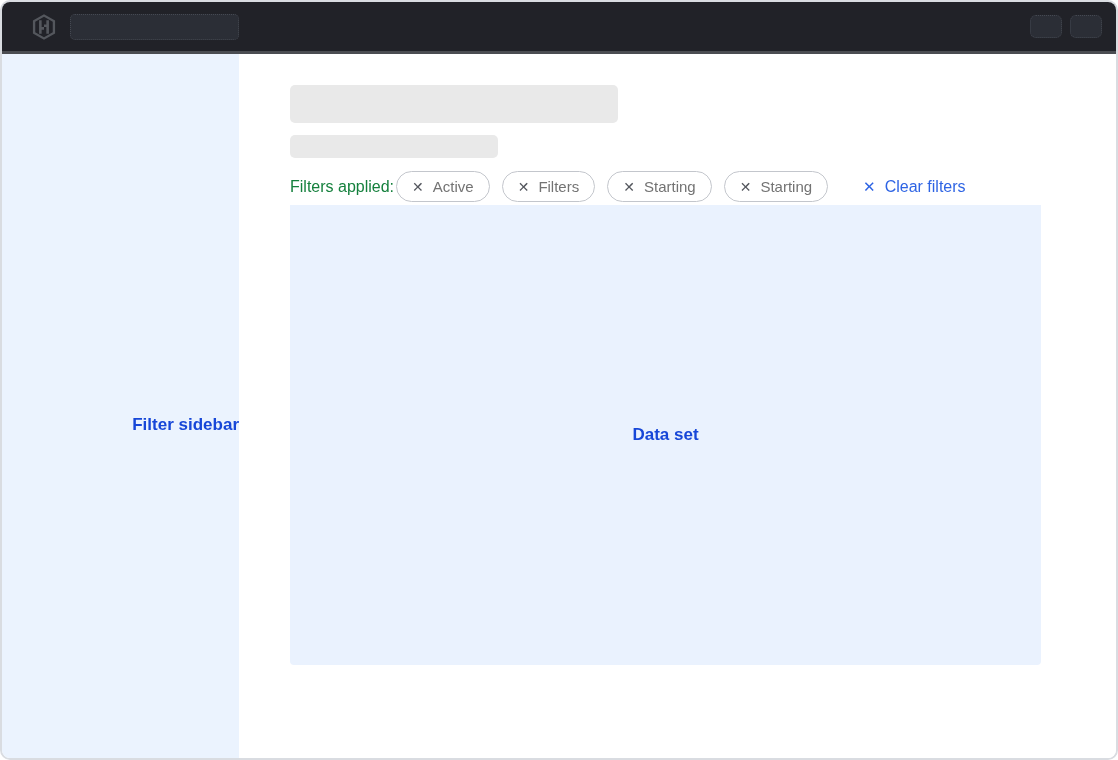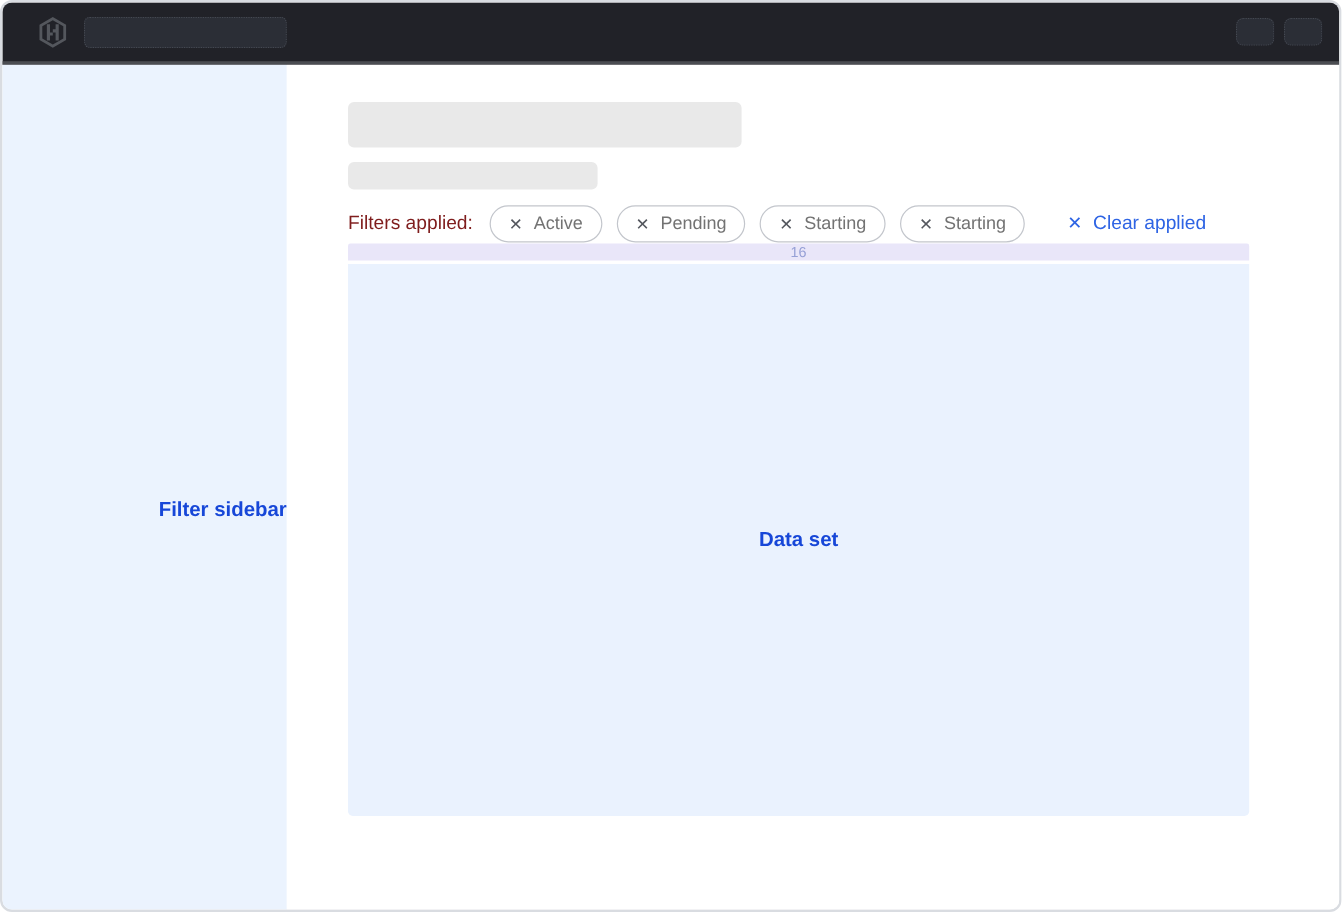--- a/index.html
+++ b/index.html
@@ -66,21 +66,21 @@
   .skeleton-subtitle {
     width: 208px; height: 23px;
     margin-top: 12px;
     background: #e9e9e9; border-radius: 5px;
   }
   
   .filters-row {
     margin-top: 13px; height: 31px;
     display: flex; align-items: center;
   }
-  .filters-label { color: #7f1d1d; font-size: 16px; margin-right: 14px; }
+  .filters-label { color: #15803d; font-size: 16px; margin-right: 2px; }
   .chip {
     display: inline-flex; align-items: center; gap: 9px;
     height: 31px; padding: 0 15px;
     margin-right: 12px;
     background: #ffffff;
     border: 1px solid #c3c6cc;
     border-radius: 16px;
     cursor: pointer;
   }
   .chip .chip-x { color: #54575e; font-size: 14px; line-height: 1; }
@@ -144,42 +144,39 @@
         <div class="filters-row">
           <span class="filters-label">Filters applied:</span>
 
           <span class="chip">
             <span class="chip-x">✕</span>
             <span class="chip-label">Active</span>
           </span>
 
           <span class="chip">
             <span class="chip-x">✕</span>
-            <span class="chip-label">Pending</span>
+            <span class="chip-label">Filters</span>
           </span>
 
           <span class="chip">
             <span class="chip-x">✕</span>
             <span class="chip-label">Starting</span>
           </span>
 
           <span class="chip">
             <span class="chip-x">✕</span>
             <span class="chip-label">Starting</span>
           </span>
 
           <a class="clear-filters">
             <span class="clear-x">✕</span>
-            <span>Clear applied</span>
+            <span>Clear filters</span>
           </a>
         </div>
 
-        <div class="histogram-bar">
-          <span class="histogram-count">16</span>
-        </div>
 
         <div class="dataset">
           <span class="dataset-label">Data set</span>
         </div>
 
       </div>
     </div>
   </div>
 </div>
 

